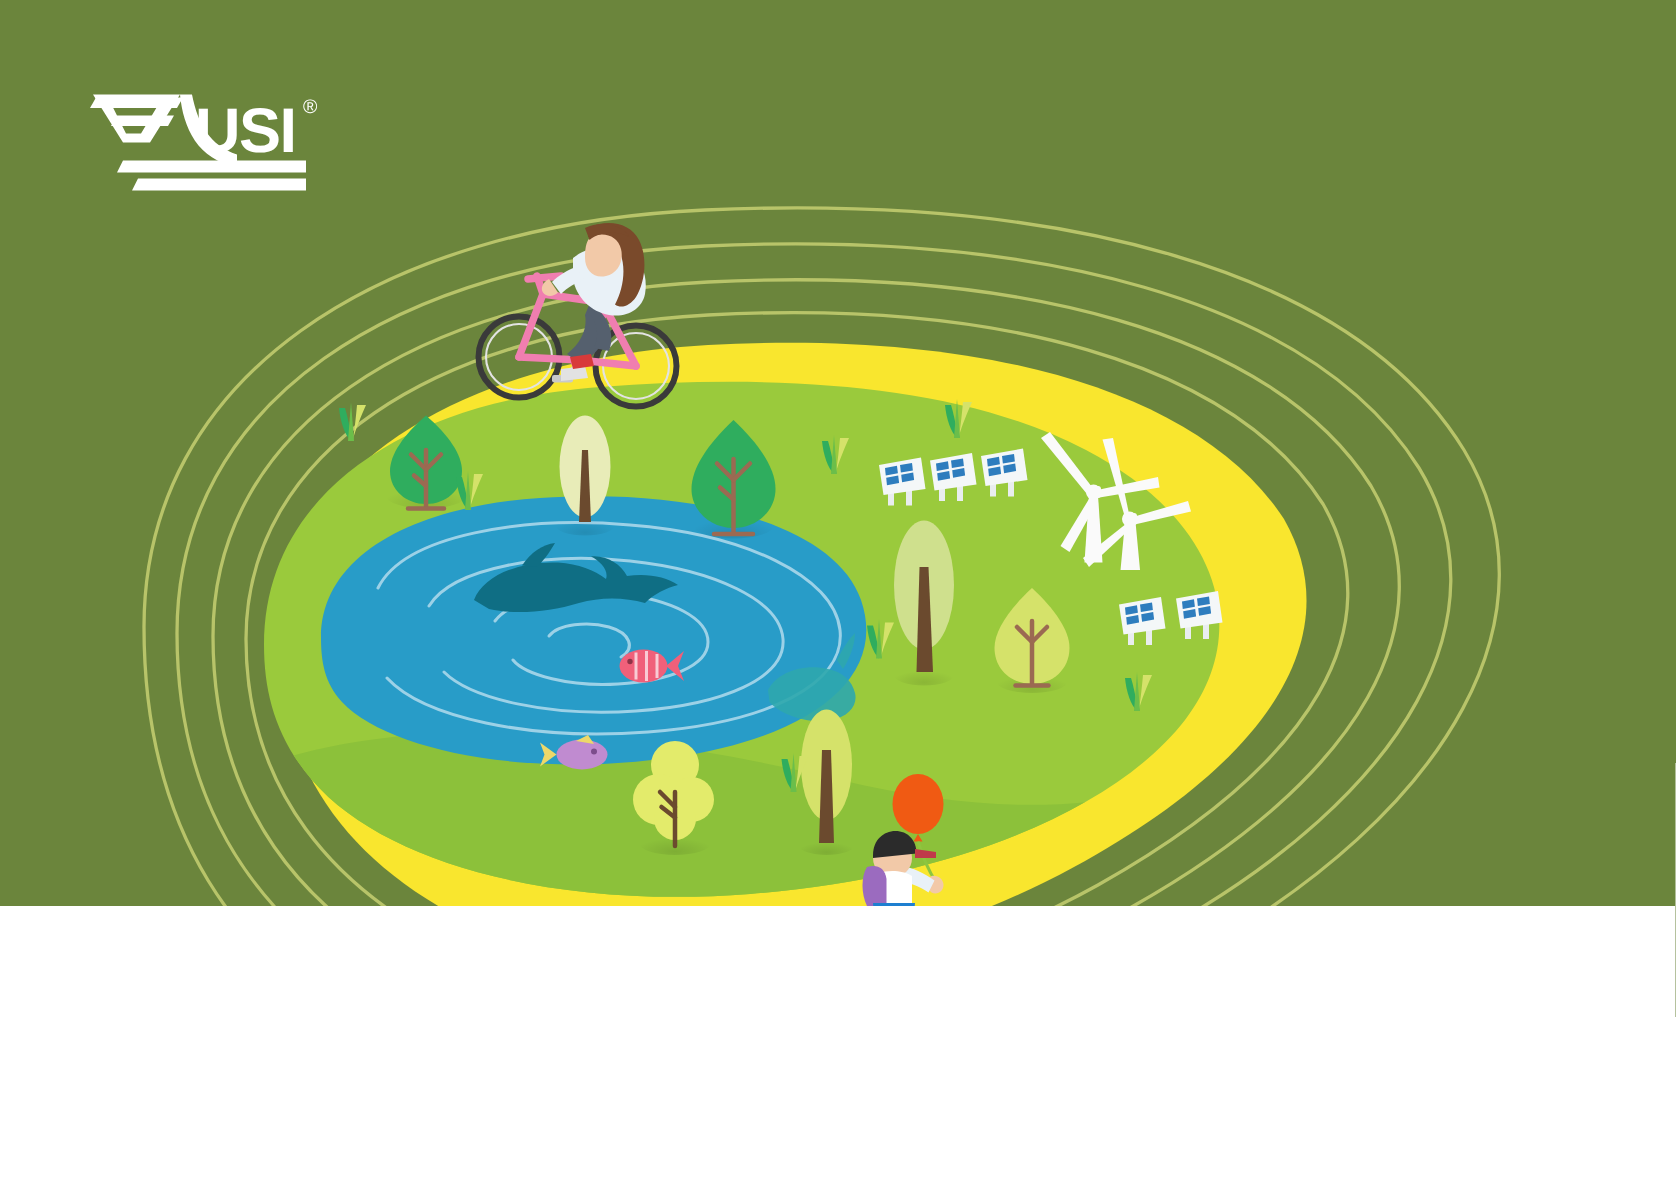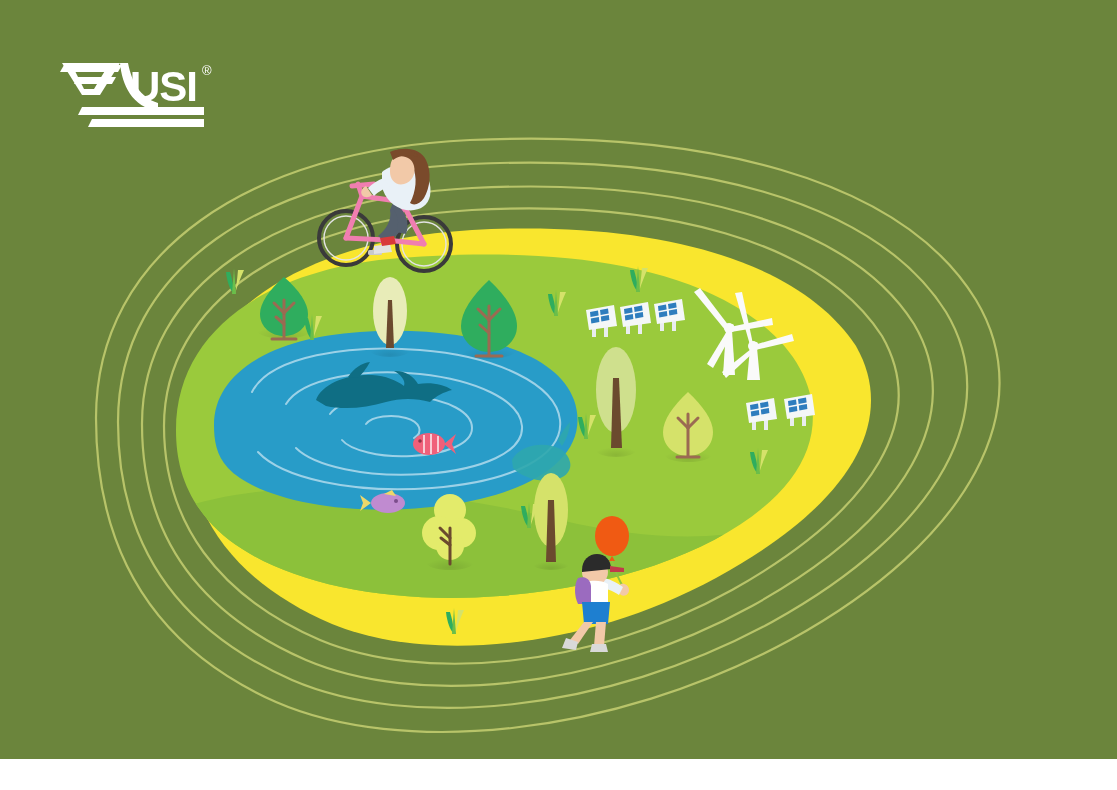--- a/index.html
+++ b/index.html
@@ -4,21 +4,21 @@
 <title>USI 2017 Corporate Social Responsibility Report Cover</title>
 <style>
   html, body {
     margin: 0;
     padding: 0;
     background: #ffffff;
   }
   #cover {
     position: relative;
     width: 1117px;
-    height: 759px;
+    height: 604px;
     overflow: hidden;
     background: #6B853C;
     font-family: "Liberation Sans", sans-serif;
   }
   #scene {
     position: absolute;
     inset: 0;
     width: 1117px;
     height: 790px;
   }

